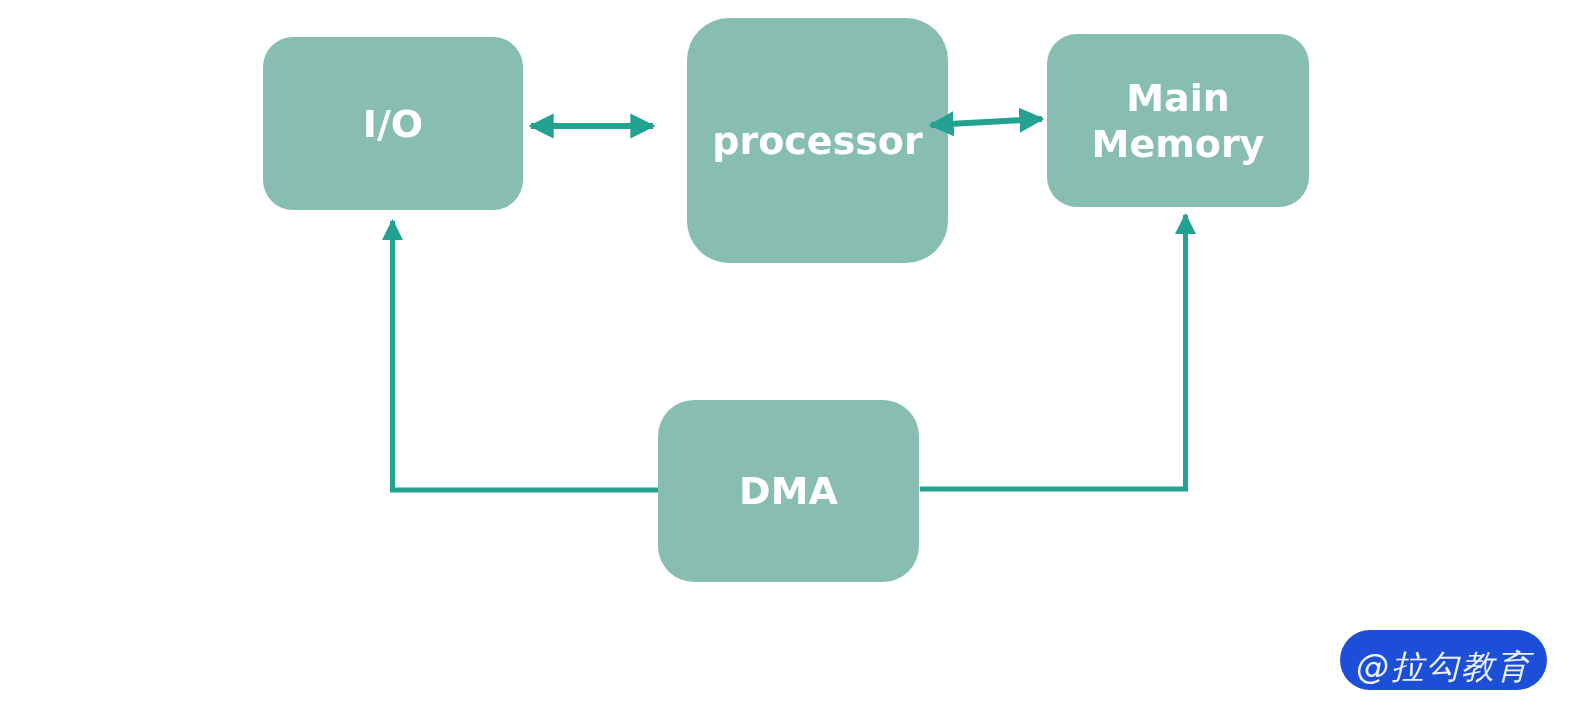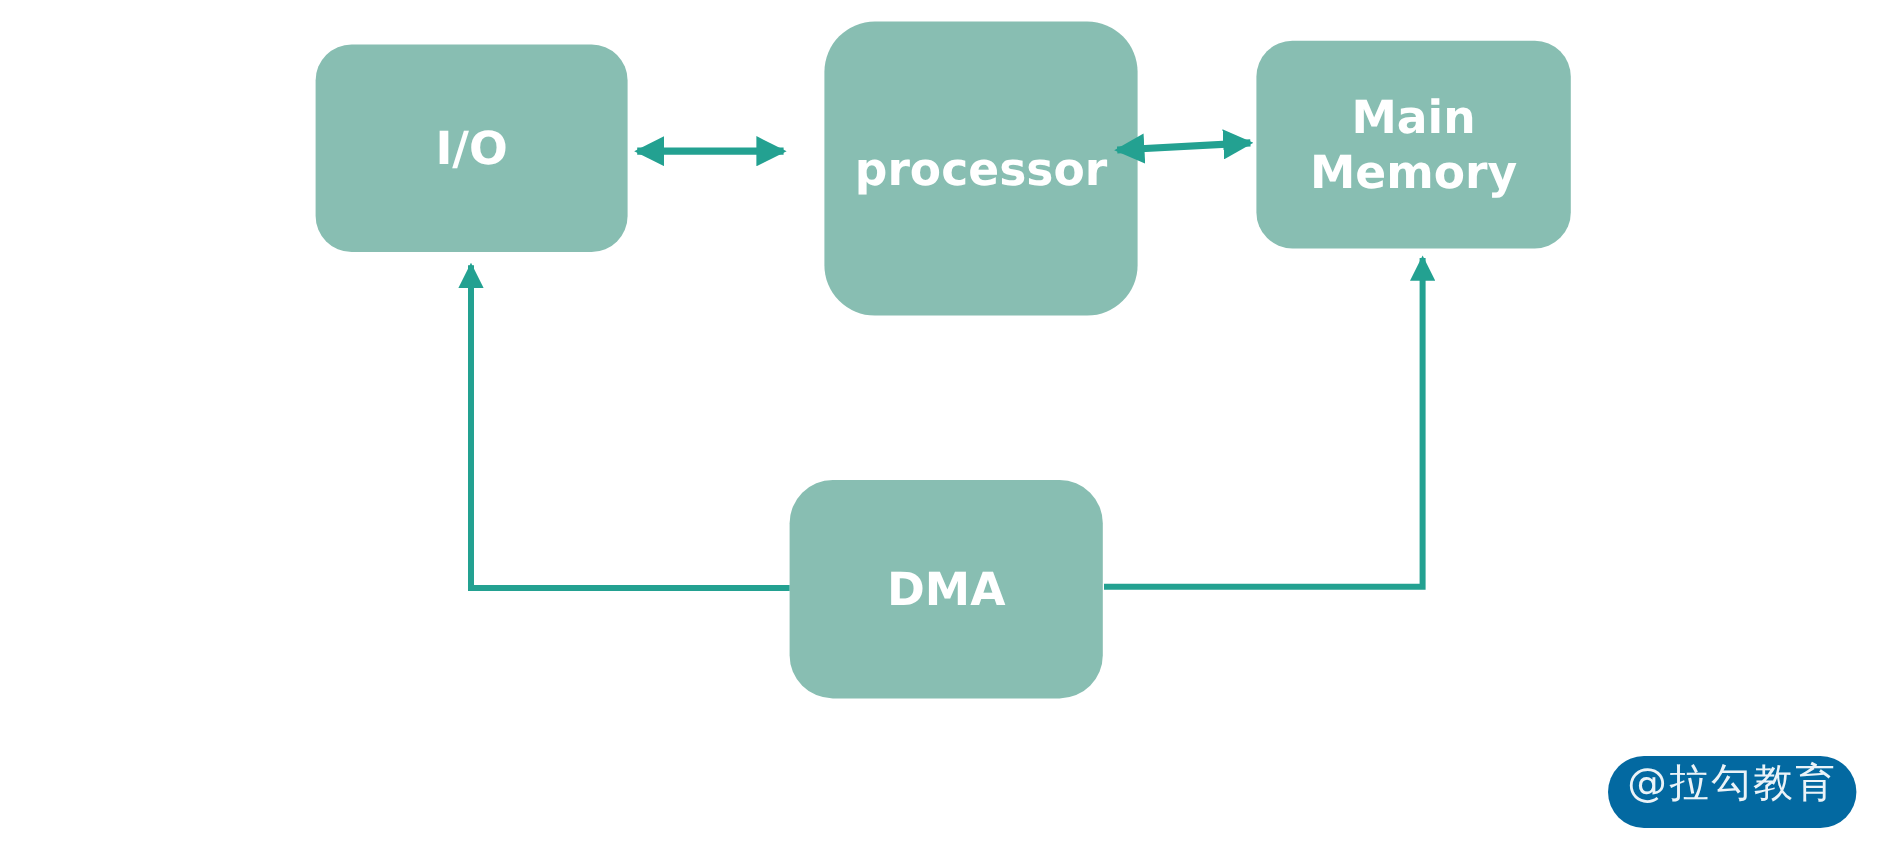--- a/index.html
+++ b/index.html
@@ -65,28 +65,29 @@
   .connector-layer path.route {
     fill: none;
   }
   .biarrow { stroke-width: 6; }
   .route   { stroke-width: 5; }
   .watermark {
     position: absolute;
     left: 1340px; top: 630px;
     width: 207px; height: 60px;
     border-radius: 30px;
-    background: #0369a1;
+    background: #1d4ed8;
     color: rgba(255,255,255,0.92);
     display: flex;
-    align-items: flex-start;
+    align-items: flex-end;
     justify-content: center;
     font-size: 33px;
     letter-spacing: 2px;
     z-index: 2;
+    font-style: italic;
   }
 </style>
 </head>
 <body>
 
 <div class="canvas">
 
   <div class="node" id="io-box">
     <span class="node-label">I/O</span>
   </div>

